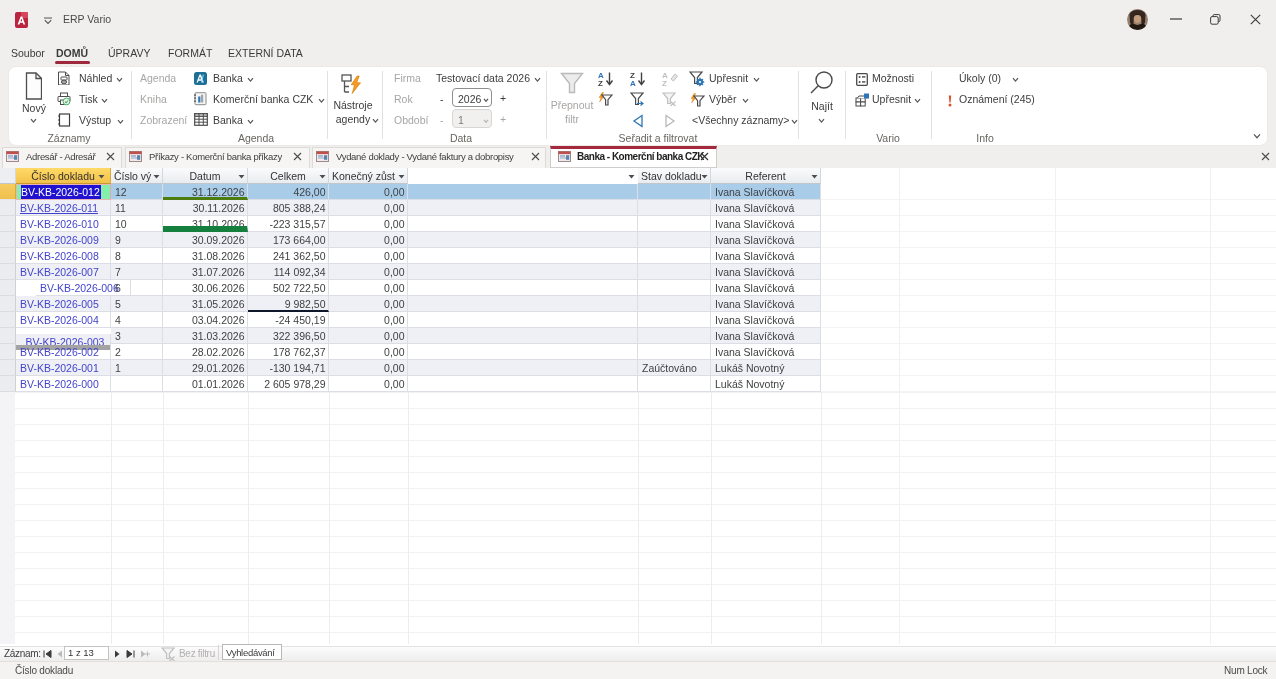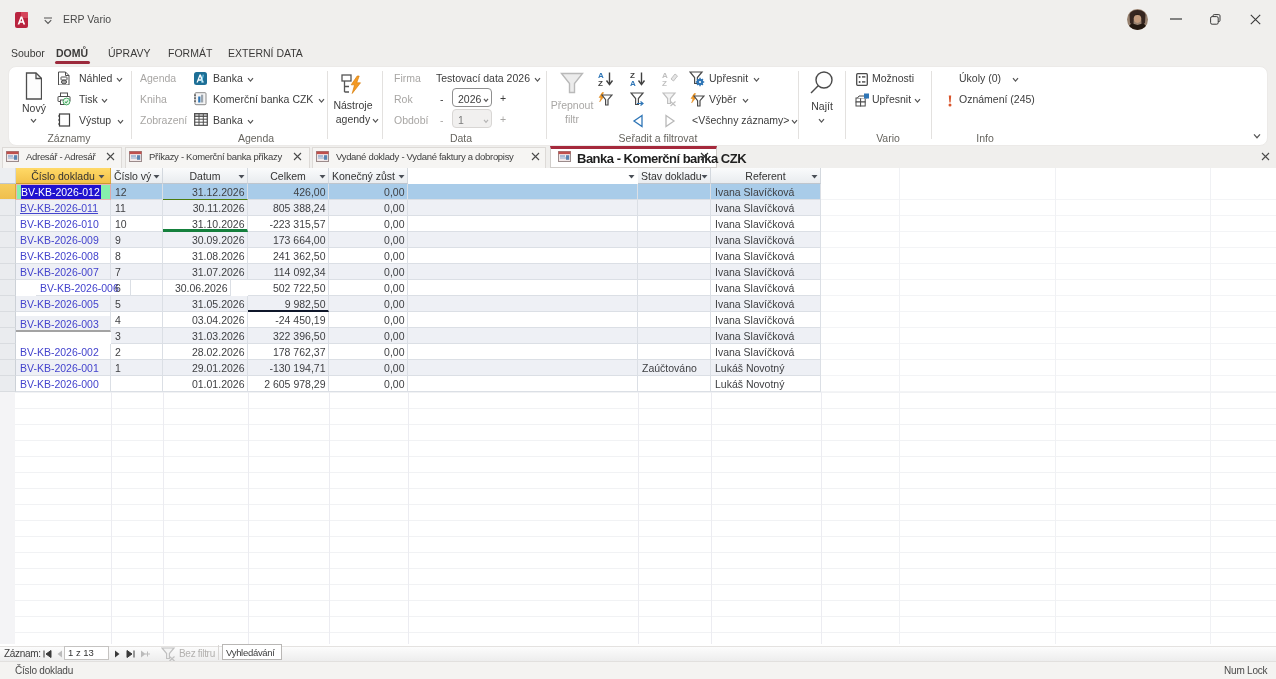--- a/index.html
+++ b/index.html
@@ -337,21 +337,21 @@
       <path d="M1 1 L8 8 M8 1 L1 8" stroke="#4a4a4a" stroke-width="1.1"></path>
     </svg>
 <div class="a tabactive" style="left:550px;width:167px"></div>
 <svg class="a" style="left:558px;top:151px" width="13" height="11" viewBox="0 0 13 11">
       <rect x="0.5" y="0.5" width="12" height="10" fill="#f3e9e9" stroke="#9b8b8b"></rect>
       <rect x="0.5" y="0.5" width="12" height="2.6" fill="#c0504d"></rect>
       <rect x="2" y="4.4" width="5" height="1.2" fill="#7a9ec9"></rect>
       <rect x="2" y="6.4" width="7" height="1.2" fill="#9db6d4"></rect>
       <rect x="8" y="4.2" width="3.2" height="4.6" fill="#5b84b1"></rect>
     </svg>
-<div class="a" style="left:577px;top:151px;font-size:13px;letter-spacing:-0.5px;font-weight:bold;color:#1f1f1f">Banka - Komerční banka CZK</div>
+<div class="a" style="left:577px;top:151px;font-size:10px;letter-spacing:-0.5px;font-weight:bold;color:#1f1f1f">Banka - Komerční banka CZK</div>
 <svg class="a" style="left:700px;top:152px" width="9" height="9" viewBox="0 0 9 9">
       <path d="M1 1 L8 8 M8 1 L1 8" stroke="#333" stroke-width="1.2"></path>
     </svg>
 <svg class="a" style="left:1261px;top:152px" width="9" height="9" viewBox="0 0 9 9">
       <path d="M1 1 L8 8 M8 1 L1 8" stroke="#4a4a4a" stroke-width="1.1"></path>
     </svg>
 <div class="a" style="left:0;top:168px;width:1276px;height:478px;background:#fff"></div>
 <div class="a hc" style="left:0;width:16px;background:#eceef1"></div>
 <div class="a hc" style="left:16px;width:95px;background:linear-gradient(#ffd967,#f3c24a);border-right:1px solid #d8a93c;border-bottom:1px solid #c89a30">Číslo dokladu</div>
 <svg class="a" style="left:97px;top:172px" width="9" height="9" viewBox="0 0 9 9">
@@ -380,39 +380,39 @@
 <svg class="a" style="left:700px;top:172px" width="9" height="9" viewBox="0 0 9 9">
       <path d="M1.5 3 L4.5 6.5 L7.5 3 z" fill="#4a4f56"></path>
     </svg>
 <div class="a hc" style="left:711px;width:110px;">Referent</div>
 <svg class="a" style="left:810px;top:172px" width="9" height="9" viewBox="0 0 9 9">
       <path d="M1.5 3 L4.5 6.5 L7.5 3 z" fill="#4a4f56"></path>
     </svg>
 <div class="a" style="left:0;top:184px;width:16px;height:16px;background:linear-gradient(#f6cd5f,#efbf4e);border-right:1px solid #d8a93c;border-bottom:1px solid #e4e6ea"></div>
 <div class="a cell lft" style="left:16px;top:184px;width:95px;border-bottom:1px solid #dbdfe5;background:#86efac;border:1px solid #eab6b4;border-right:1px solid #e0a8a6;line-height:14px;"><span style="background:#2012d0;color:#fff;padding:1px 1px 2px 0">BV-KB-2026-012</span></div>
 <div class="a cell lft selrow" style="left:111px;top:184px;width:52px;border-bottom:1px solid #dbdfe5;">12</div>
-<div class="a cell num selrow" style="left:163px;top:184px;width:85px;border-bottom:1px solid #4d7c0f;">31.12.2026</div>
+<div class="a cell num selrow" style="left:163px;top:184px;width:85px;border-bottom:3px solid #4d7c0f;">31.12.2026</div>
 <div class="a cell num selrow" style="left:248px;top:184px;width:81px;border-bottom:1px solid #dbdfe5;">426,00</div>
 <div class="a cell num selrow" style="left:329px;top:184px;width:79px;border-bottom:1px solid #dbdfe5;">0,00</div>
 <div class="a cell selrow" style="left:408px;top:184px;width:230px;border-bottom:1px solid #dbdfe5;"></div>
 <div class="a cell lft selrow" style="left:638px;top:184px;width:73px;border-bottom:1px solid #dbdfe5;"></div>
 <div class="a cell lft selrow" style="left:711px;top:184px;width:110px;border-bottom:1px solid #dbdfe5;">Ivana Slavíčková</div>
 <div class="a" style="left:0;top:200px;width:16px;height:16px;background:#eaecef;border-right:1px solid #ccd1d7;border-bottom:1px solid #d9dce0"></div>
 <div class="a cell lft doc altrow" style="left:16px;top:200px;width:95px;border-bottom:1px solid #dbdfe5;text-decoration:underline;">BV-KB-2026-011</div>
 <div class="a cell lft altrow" style="left:111px;top:200px;width:52px;border-bottom:1px solid #dbdfe5;">11</div>
 <div class="a cell num altrow" style="left:163px;top:200px;width:85px;border-bottom:1px solid #dbdfe5;">30.11.2026</div>
 <div class="a cell num altrow" style="left:248px;top:200px;width:81px;border-bottom:1px solid #dbdfe5;">805 388,24</div>
 <div class="a cell num altrow" style="left:329px;top:200px;width:79px;border-bottom:1px solid #dbdfe5;">0,00</div>
 <div class="a cell altrow" style="left:408px;top:200px;width:230px;border-bottom:1px solid #dbdfe5;"></div>
 <div class="a cell lft altrow" style="left:638px;top:200px;width:73px;border-bottom:1px solid #dbdfe5;"></div>
 <div class="a cell lft altrow" style="left:711px;top:200px;width:110px;border-bottom:1px solid #dbdfe5;">Ivana Slavíčková</div>
 <div class="a" style="left:0;top:216px;width:16px;height:16px;background:#eaecef;border-right:1px solid #ccd1d7;border-bottom:1px solid #d9dce0"></div>
 <div class="a cell lft doc" style="left:16px;top:216px;width:95px;border-bottom:1px solid #dbdfe5;">BV-KB-2026-010</div>
 <div class="a cell lft" style="left:111px;top:216px;width:52px;border-bottom:1px solid #dbdfe5;">10</div>
-<div class="a cell num" style="left:163px;top:216px;width:85px;border-bottom:3px solid #15803d;">31.10.2026</div>
+<div class="a cell num" style="left:163px;top:216px;width:85px;border-bottom:6px solid #15803d;">31.10.2026</div>
 <div class="a cell num" style="left:248px;top:216px;width:81px;border-bottom:1px solid #dbdfe5;">-223 315,57</div>
 <div class="a cell num" style="left:329px;top:216px;width:79px;border-bottom:1px solid #dbdfe5;">0,00</div>
 <div class="a cell" style="left:408px;top:216px;width:230px;border-bottom:1px solid #dbdfe5;"></div>
 <div class="a cell lft" style="left:638px;top:216px;width:73px;border-bottom:1px solid #dbdfe5;"></div>
 <div class="a cell lft" style="left:711px;top:216px;width:110px;border-bottom:1px solid #dbdfe5;">Ivana Slavíčková</div>
 <div class="a" style="left:0;top:232px;width:16px;height:16px;background:#eaecef;border-right:1px solid #ccd1d7;border-bottom:1px solid #d9dce0"></div>
 <div class="a cell lft doc altrow" style="left:16px;top:232px;width:95px;border-bottom:1px solid #dbdfe5;">BV-KB-2026-009</div>
 <div class="a cell lft altrow" style="left:111px;top:232px;width:52px;border-bottom:1px solid #dbdfe5;">9</div>
 <div class="a cell num altrow" style="left:163px;top:232px;width:85px;border-bottom:1px solid #dbdfe5;">30.09.2026</div>
 <div class="a cell num altrow" style="left:248px;top:232px;width:81px;border-bottom:1px solid #dbdfe5;">173 664,00</div>
@@ -434,21 +434,21 @@
 <div class="a cell lft altrow" style="left:111px;top:264px;width:52px;border-bottom:1px solid #dbdfe5;">7</div>
 <div class="a cell num altrow" style="left:163px;top:264px;width:85px;border-bottom:1px solid #dbdfe5;text-align:right;">31.07.2026</div>
 <div class="a cell num altrow" style="left:248px;top:264px;width:81px;border-bottom:1px solid #dbdfe5;">114 092,34</div>
 <div class="a cell num altrow" style="left:329px;top:264px;width:79px;border-bottom:1px solid #dbdfe5;">0,00</div>
 <div class="a cell altrow" style="left:408px;top:264px;width:230px;border-bottom:1px solid #dbdfe5;"></div>
 <div class="a cell lft altrow" style="left:638px;top:264px;width:73px;border-bottom:1px solid #dbdfe5;"></div>
 <div class="a cell lft altrow" style="left:711px;top:264px;width:110px;border-bottom:1px solid #dbdfe5;">Ivana Slavíčková</div>
 <div class="a" style="left:0;top:280px;width:16px;height:16px;background:#eaecef;border-right:1px solid #ccd1d7;border-bottom:1px solid #d9dce0"></div>
 <div class="a cell lft doc" style="left:16px;top:280px;width:95px;border-bottom:1px solid #dbdfe5;margin-left:20px;">BV-KB-2026-006</div>
 <div class="a cell lft" style="left:111px;top:280px;width:52px;border-bottom:1px solid #dbdfe5;">6</div>
-<div class="a cell num" style="left:146px;top:280px;width:85px;border-bottom:1px solid #dbdfe5;">30.06.2026</div>
+<div class="a cell num" style="left:163px;top:280px;width:85px;border-bottom:1px solid #dbdfe5;">30.06.2026</div>
 <div class="a cell num" style="left:248px;top:280px;width:81px;border-bottom:1px solid #dbdfe5;">502 722,50</div>
 <div class="a cell num" style="left:329px;top:280px;width:79px;border-bottom:1px solid #dbdfe5;">0,00</div>
 <div class="a cell" style="left:408px;top:280px;width:230px;border-bottom:1px solid #dbdfe5;"></div>
 <div class="a cell lft" style="left:638px;top:280px;width:73px;border-bottom:1px solid #dbdfe5;"></div>
 <div class="a cell lft" style="left:711px;top:280px;width:110px;border-bottom:1px solid #dbdfe5;">Ivana Slavíčková</div>
 <div class="a" style="left:0;top:296px;width:16px;height:16px;background:#eaecef;border-right:1px solid #ccd1d7;border-bottom:1px solid #d9dce0"></div>
 <div class="a cell lft doc altrow" style="left:16px;top:296px;width:95px;border-bottom:1px solid #dbdfe5;">BV-KB-2026-005</div>
 <div class="a cell lft altrow" style="left:111px;top:296px;width:52px;border-bottom:1px solid #dbdfe5;">5</div>
 <div class="a cell num altrow" style="left:163px;top:296px;width:85px;border-bottom:1px solid #dbdfe5;">31.05.2026</div>
 <div class="a cell num altrow" style="left:248px;top:296px;width:81px;border-bottom:2px solid #0f172a;">9 982,50</div>
@@ -459,21 +459,21 @@
 <div class="a" style="left:0;top:312px;width:16px;height:16px;background:#eaecef;border-right:1px solid #ccd1d7;border-bottom:1px solid #d9dce0"></div>
 <div class="a cell lft doc" style="left:16px;top:312px;width:95px;border-bottom:1px solid #dbdfe5;">BV-KB-2026-004</div>
 <div class="a cell lft" style="left:111px;top:312px;width:52px;border-bottom:1px solid #dbdfe5;">4</div>
 <div class="a cell num" style="left:163px;top:312px;width:85px;border-bottom:1px solid #dbdfe5;">03.04.2026</div>
 <div class="a cell num" style="left:248px;top:312px;width:81px;border-bottom:1px solid #dbdfe5;">-24 450,19</div>
 <div class="a cell num" style="left:329px;top:312px;width:79px;border-bottom:1px solid #dbdfe5;">0,00</div>
 <div class="a cell" style="left:408px;top:312px;width:230px;border-bottom:1px solid #dbdfe5;"></div>
 <div class="a cell lft" style="left:638px;top:312px;width:73px;border-bottom:1px solid #dbdfe5;"></div>
 <div class="a cell lft" style="left:711px;top:312px;width:110px;border-bottom:1px solid #dbdfe5;">Ivana Slavíčková</div>
 <div class="a" style="left:0;top:328px;width:16px;height:16px;background:#eaecef;border-right:1px solid #ccd1d7;border-bottom:1px solid #d9dce0"></div>
-<div class="a cell lft doc altrow" style="left:16px;top:316px;width:95px;border-bottom:2px solid #a3a3a3;">BV-KB-2026-003</div>
+<div class="a cell lft doc altrow" style="left:16px;top:334px;width:95px;border-bottom:5px solid #a3a3a3;text-align:center;">BV-KB-2026-003</div>
 <div class="a cell lft altrow" style="left:111px;top:328px;width:52px;border-bottom:1px solid #dbdfe5;">3</div>
 <div class="a cell num altrow" style="left:163px;top:328px;width:85px;border-bottom:1px solid #dbdfe5;">31.03.2026</div>
 <div class="a cell num altrow" style="left:248px;top:328px;width:81px;border-bottom:1px solid #dbdfe5;">322 396,50</div>
 <div class="a cell num altrow" style="left:329px;top:328px;width:79px;border-bottom:1px solid #dbdfe5;">0,00</div>
 <div class="a cell altrow" style="left:408px;top:328px;width:230px;border-bottom:1px solid #dbdfe5;"></div>
 <div class="a cell lft altrow" style="left:638px;top:328px;width:73px;border-bottom:1px solid #dbdfe5;"></div>
 <div class="a cell lft altrow" style="left:711px;top:328px;width:110px;border-bottom:1px solid #dbdfe5;">Ivana Slavíčková</div>
 <div class="a" style="left:0;top:344px;width:16px;height:16px;background:#eaecef;border-right:1px solid #ccd1d7;border-bottom:1px solid #d9dce0"></div>
 <div class="a cell lft doc" style="left:16px;top:344px;width:95px;border-bottom:1px solid #dbdfe5;">BV-KB-2026-002</div>
 <div class="a cell lft" style="left:111px;top:344px;width:52px;border-bottom:1px solid #dbdfe5;">2</div>

